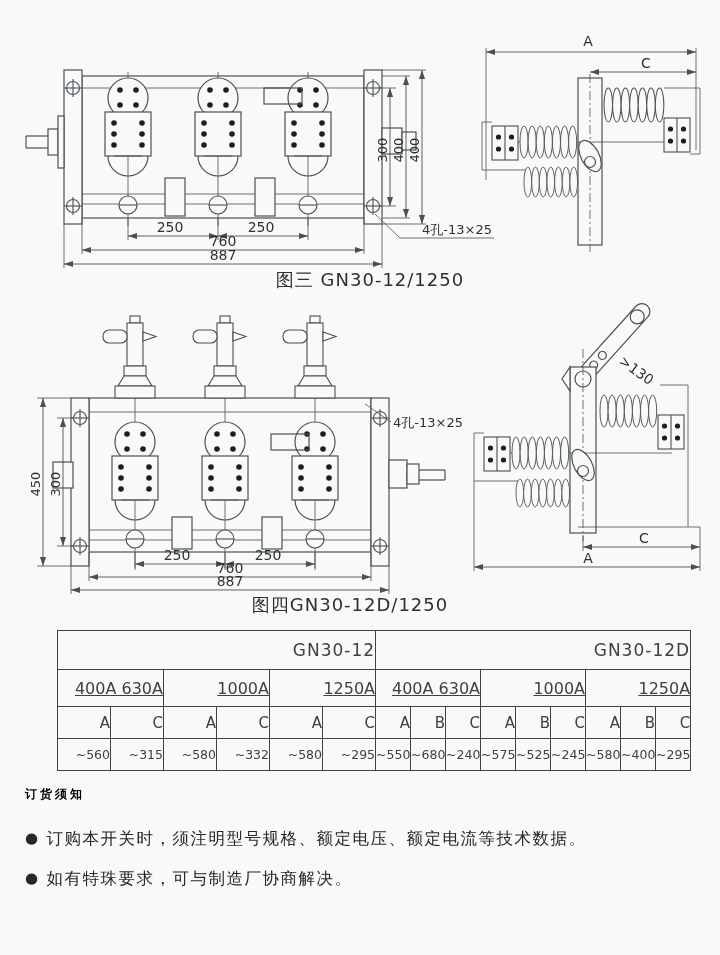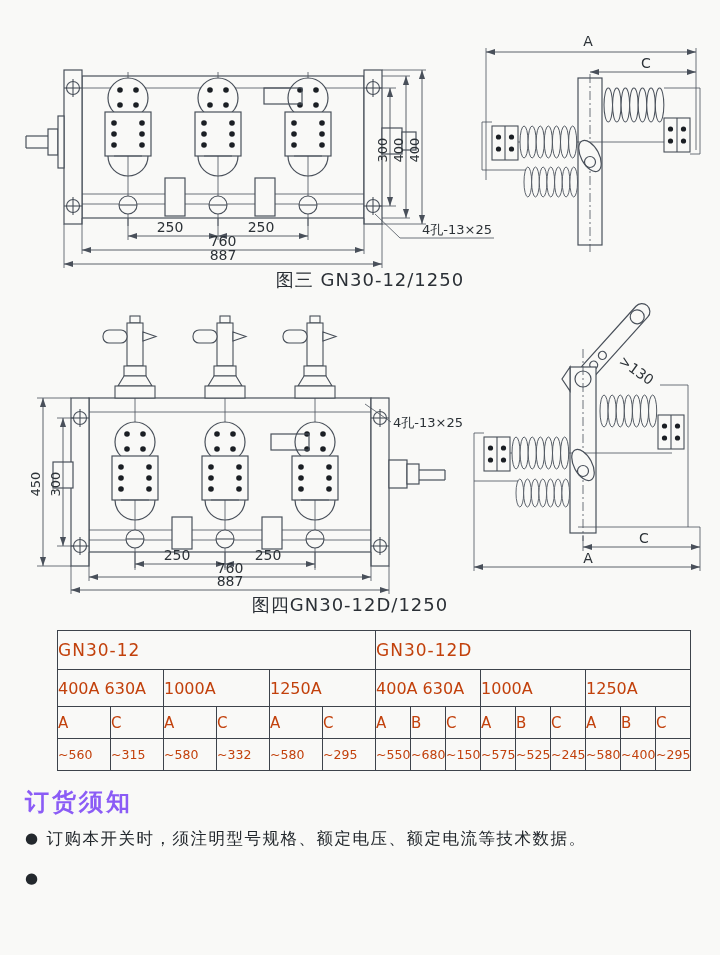--- a/index.html
+++ b/index.html
@@ -10,27 +10,27 @@
   .ln{fill:none;stroke:#49505a;stroke-width:1.2;}
   .thin{stroke-width:0.8;}
   .fw{fill:#f9f9f7;}
   .dim{fill:none;stroke:#49505a;stroke-width:0.9;}
   .ext{fill:none;stroke:#49505a;stroke-width:0.8;}
   .dash{stroke-dasharray:9 3 2 3;}
   .dt{fill:#2c3237;font-size:13px;font-family:"DejaVu Sans","Liberation Sans",sans-serif;}
   .dtb{font-size:14px;}
   .fig-caption{font-size:18px;letter-spacing:1px;color:#2b3036;text-align:center;}
   table.spec{border-collapse:collapse;table-layout:fixed;width:633px;background:#f9f9f7;}
-  table.spec td{border:1.6px solid #3d434b;text-align:left;vertical-align:middle;
-                padding:0;color:#c2410c;overflow:hidden;white-space:nowrap;}
+  table.spec td{border:1.6px solid #3d434b;text-align:right;vertical-align:middle;
+                padding:0;color:#404040;overflow:hidden;white-space:nowrap;}
   tr.r-group td{height:38px;font-size:17px;letter-spacing:1px;}
-  tr.r-rating td{height:36px;font-size:16px;}
+  tr.r-rating td{height:36px;font-size:16px;text-decoration:underline;}
   tr.r-letter td{height:31px;font-size:15px;}
   tr.r-value td{height:31px;font-size:12.5px;margin-top:14px;}
-  .notes-heading{font-size:24px;font-weight:bold;letter-spacing:3px;color:#8b5cf6;}
+  .notes-heading{font-size:12px;font-weight:bold;letter-spacing:3px;color:#000000;}
   .note-item{display:flex;align-items:flex-start;gap:7px;font-size:16.5px;
              letter-spacing:1.5px;color:#23282d;}
   .note-bullet{font-size:15px;line-height:1.45;}
 </style>
 </head>
 <body>
 
 <div class="page">
 
   <svg class="abs" width="0" height="0" aria-hidden="true">
@@ -352,35 +352,36 @@
       </tr>
       <tr class="r-value">
         <td>~560</td>
         <td>~315</td>
         <td>~580</td>
         <td>~332</td>
         <td>~580</td>
         <td>~295</td>
         <td>~550</td>
         <td>~680</td>
-        <td>~150</td>
+        <td>~240</td>
         <td>~575</td>
         <td>~525</td>
         <td>~245</td>
         <td>~580</td>
         <td>~400</td>
         <td>~295</td>
       </tr>
     </tbody>
       </table>
   </div>
 
   <div class="abs notes-heading" style="left:25px;top:786px">订货须知</div>
 
   <div class="abs note-item" style="left:25px;top:828px;width:680px">
     <span class="note-bullet">●</span>
     <span>订购本开关时，须注明型号规格、额定电压、额定电流等技术数据。</span>
   </div>
   <div class="abs note-item" style="left:25px;top:868px;width:680px">
     <span class="note-bullet">●</span>
+    <span>如有特珠要求，可与制造厂协商解决。</span>
   </div>
 
 </div>
 
 </body></html>

